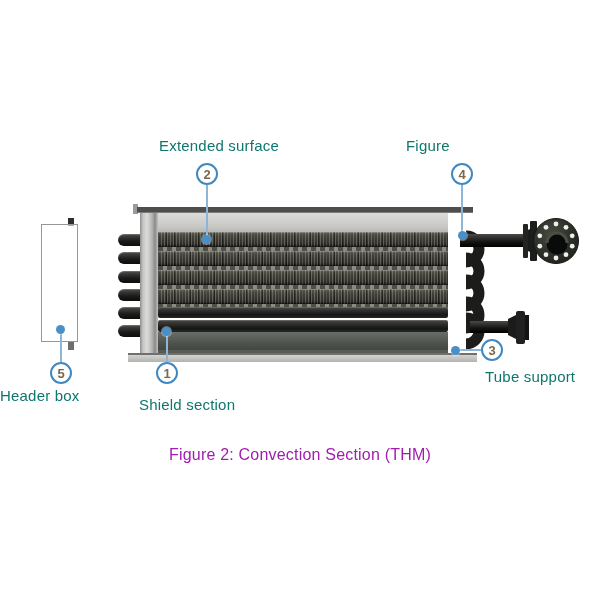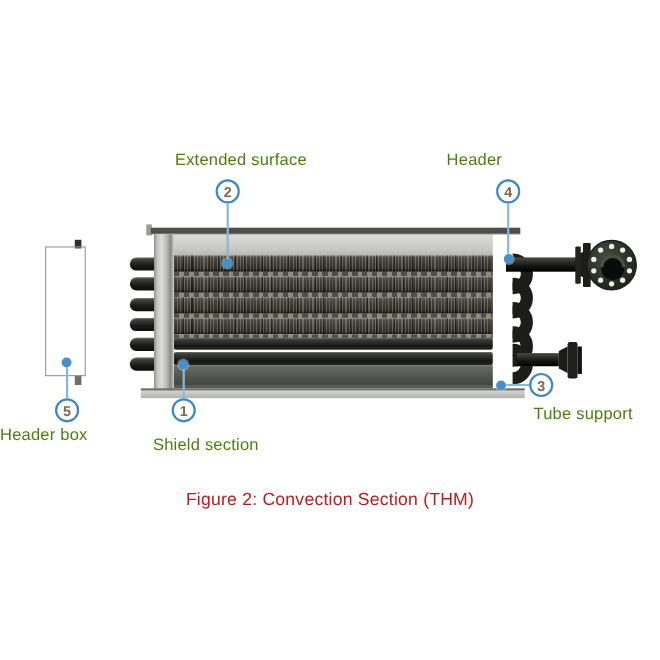--- a/index.html
+++ b/index.html
@@ -3,25 +3,25 @@
 <meta charset="utf-8">
 <style>
   html,body{margin:0;padding:0;background:#ffffff;}
   .fig{
     position:relative;width:600px;height:600px;background:#ffffff;overflow:hidden;
     font-family:"Liberation Sans","DejaVu Sans",sans-serif;
   }
   .abs{position:absolute;}
   
   .part-label{
-    position:absolute;font-size:15px;color:#4d7c0f;letter-spacing:.2px;white-space:nowrap;
+    position:absolute;font-size:15px;color:#0f766e;letter-spacing:.2px;white-space:nowrap;
   }
   .caption{
     position:absolute;left:0;top:446px;width:600px;text-align:center;
-    font-size:16px;color:#b91c1c;letter-spacing:.2px;
+    font-size:16px;color:#a21caf;letter-spacing:.2px;
   }
   
   .callout-circle{
     position:absolute;width:22px;height:22px;border-radius:50%;
     border:2px solid #4188c0;background:#ffffff;box-sizing:border-box;
     display:flex;align-items:center;justify-content:center;
     font-size:13px;font-weight:600;color:#7b6850;z-index:30;
   }
   .callout-line{position:absolute;background:#8cb6d9;z-index:28;}
   .callout-dot{
@@ -147,21 +147,21 @@
     <circle cx="107" cy="44" r="10.5" fill="#0a0a0a"></circle>
     <path d="M97,43 A10,10 0 0 1 117,43" stroke="#4a4f44" stroke-width="3" fill="none"></path>
 
     <rect x="20" y="121" width="38" height="12" fill="url(#gPipe)"></rect>
     <polygon points="58,119 66,115 66,139 58,135" fill="#1b1b19"></polygon>
     <rect x="66" y="111" width="9" height="33" rx="2" fill="#202020"></rect>
     <rect x="75" y="115" width="4" height="25" fill="#131311"></rect>
   </svg>
 
   <div class="part-label" style="left:159px;top:137px">Extended surface</div>
-  <div class="part-label" style="left:406px;top:137px">Header</div>
+  <div class="part-label" style="left:406px;top:137px">Figure</div>
   <div class="part-label" style="left:139px;top:396px">Shield section</div>
   <div class="part-label" style="left:485px;top:368px">Tube support</div>
   <div class="part-label" style="left:0;top:387px">Header box</div>
 
   <div class="callout-line" style="left:206px;top:185px;width:2px;height:52px"></div>
   <div class="callout-line" style="left:461px;top:185px;width:2px;height:48px"></div>
   <div class="callout-line" style="left:166px;top:333px;width:2px;height:29px"></div>
   <div class="callout-line" style="left:60px;top:331px;width:2px;height:31px"></div>
   <div class="callout-line" style="left:457px;top:349px;width:24px;height:2px"></div>
 

